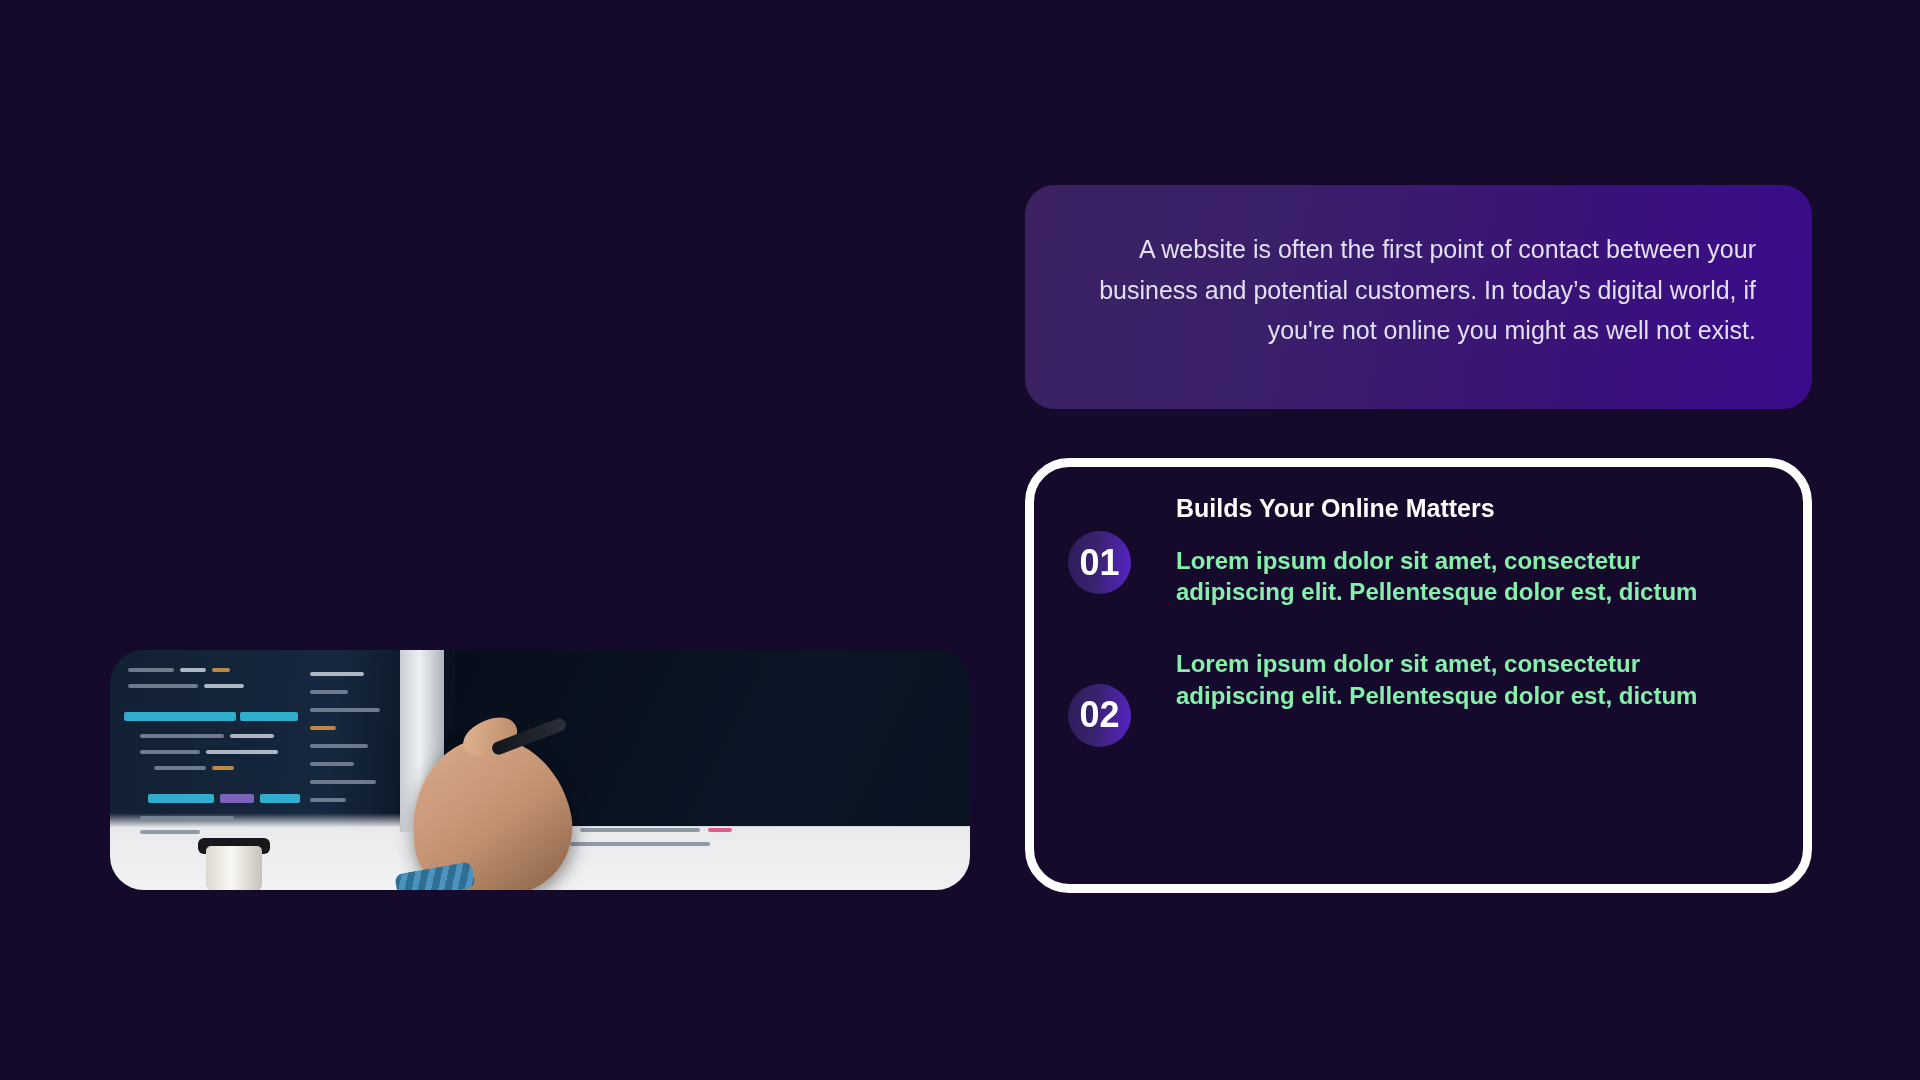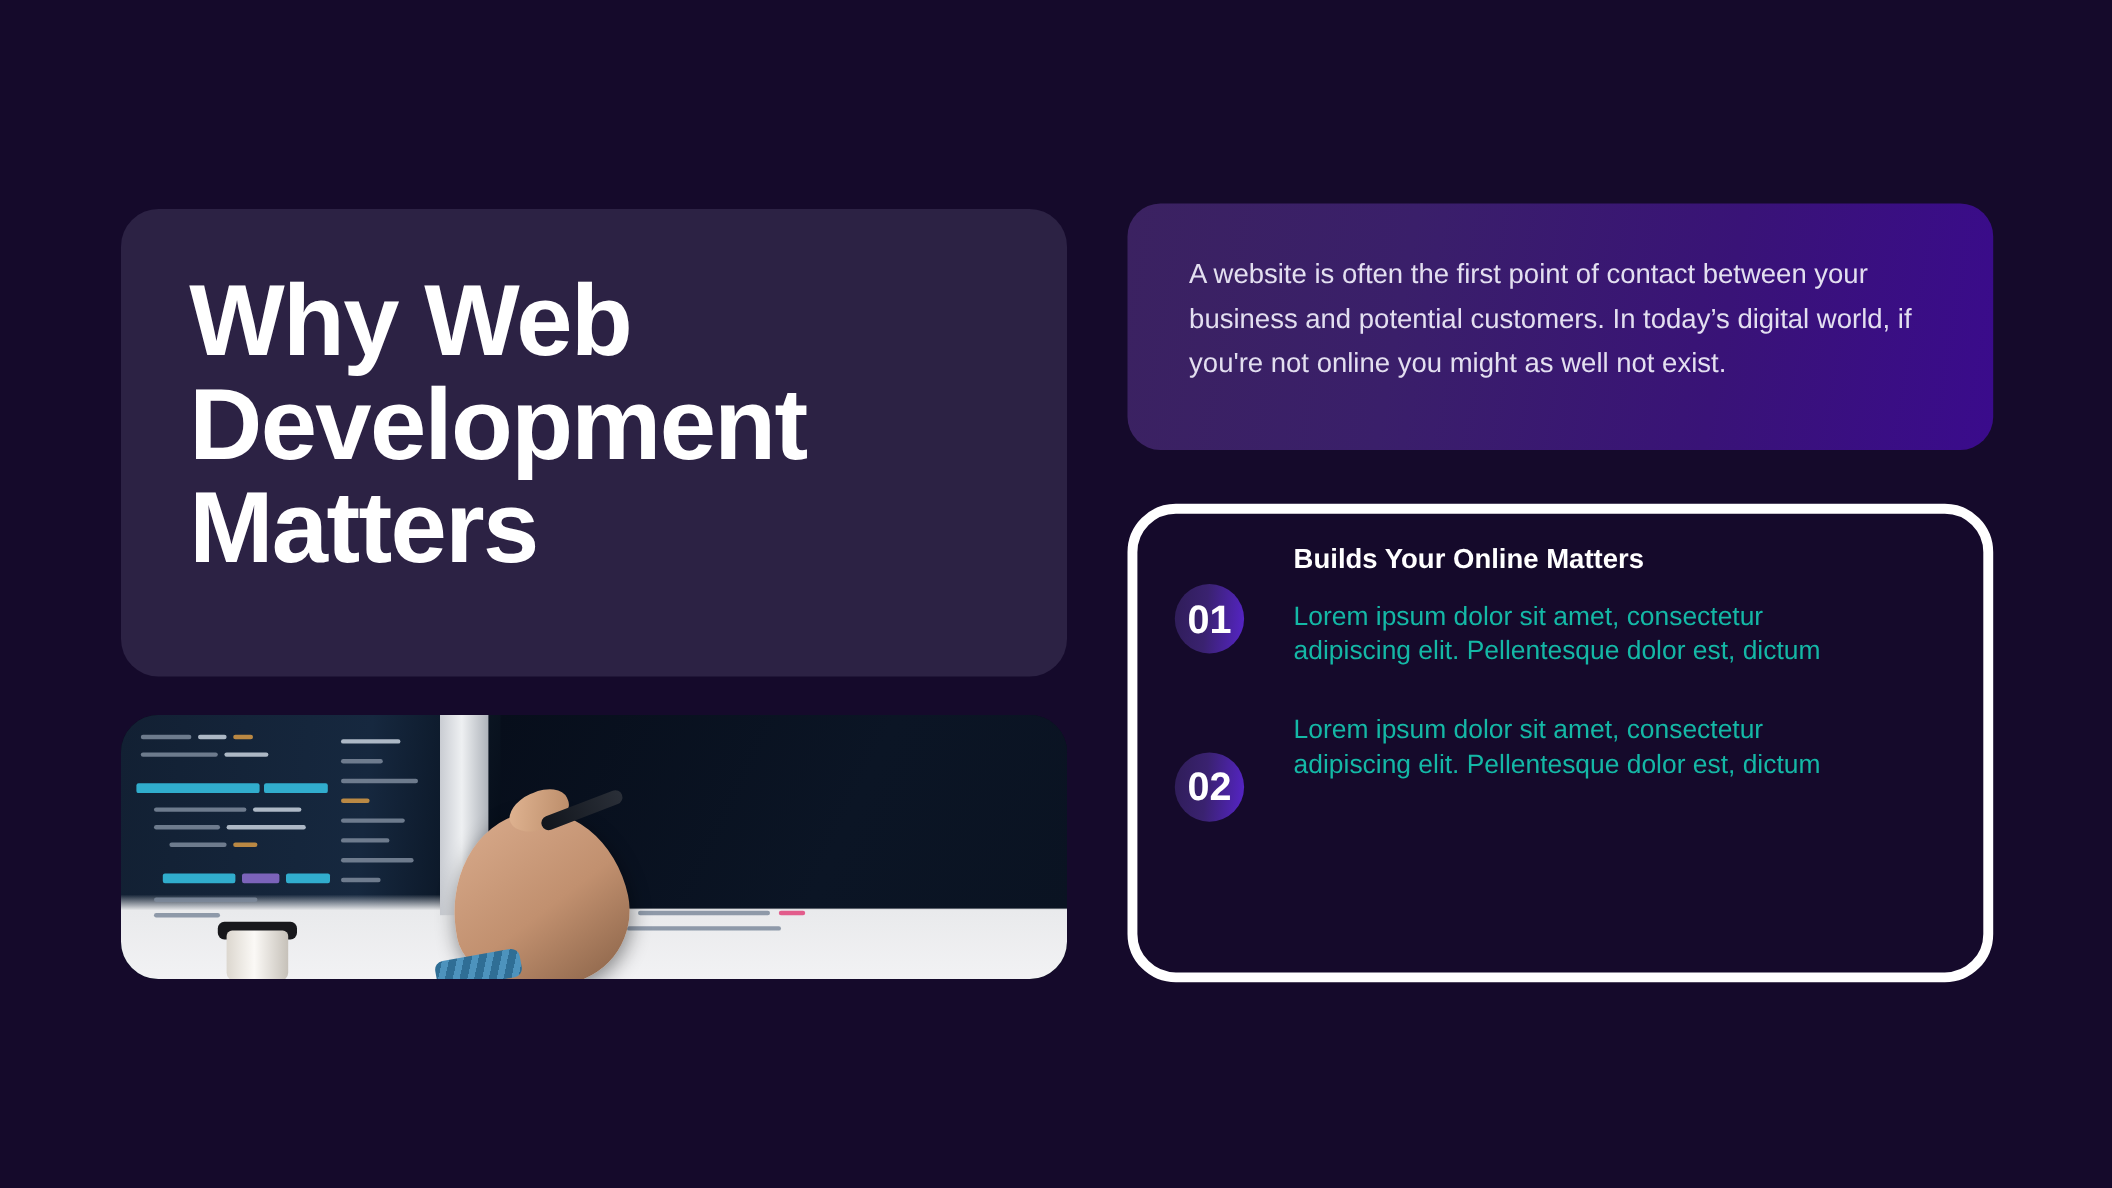--- a/index.html
+++ b/index.html
@@ -153,20 +153,21 @@
     background: linear-gradient(100deg, #3b2261 0%, #3a1f6a 32%, #391377 68%, #3a0b8c 100%);
     box-sizing: border-box;
     padding: 44px 56px 0 56px;
   }
   .intro-text {
     margin: 0;
     color: #e3dff0;
     font-size: 25px;
     line-height: 1.62;
     font-weight: 400;
+    text-align: right;
   }
 
   
   .list-card {
     position: absolute;
     left: 1025px;
     top: 458px;
     width: 787px;
     height: 435px;
     border: 9px solid #ffffff;
@@ -206,37 +207,32 @@
   }
   .item-title {
     margin: 0 0 22px 0;
     color: #ffffff;
     font-size: 25px;
     font-weight: 700;
     line-height: 1.1;
   }
   .item-desc {
     margin: 0;
-    color: #14b8a6;
+    color: #86efac;
     font-size: 24px;
     line-height: 1.32;
-    font-weight: 400;
+    font-weight: 700;
     max-width: 530px;
   }
 </style>
 </head>
 <body>
 
 <div class="slide">
 
-  <div class="title-card">
-    <h1 class="title-text">Why Web
-Development
-Matters</h1>
-  </div>
 
   <div class="photo-card">
     <div class="photo">
       <div class="code-lines">
 
         <div class="cl grey" style="left:18px;  top:18px;  width:46px;"></div>
         <div class="cl white" style="left:70px;  top:18px;  width:26px;"></div>
         <div class="cl amber" style="left:102px; top:18px; width:18px;"></div>
         <div class="cl grey" style="left:18px;  top:34px;  width:70px;"></div>
         <div class="cl white" style="left:94px;  top:34px;  width:40px;"></div>

